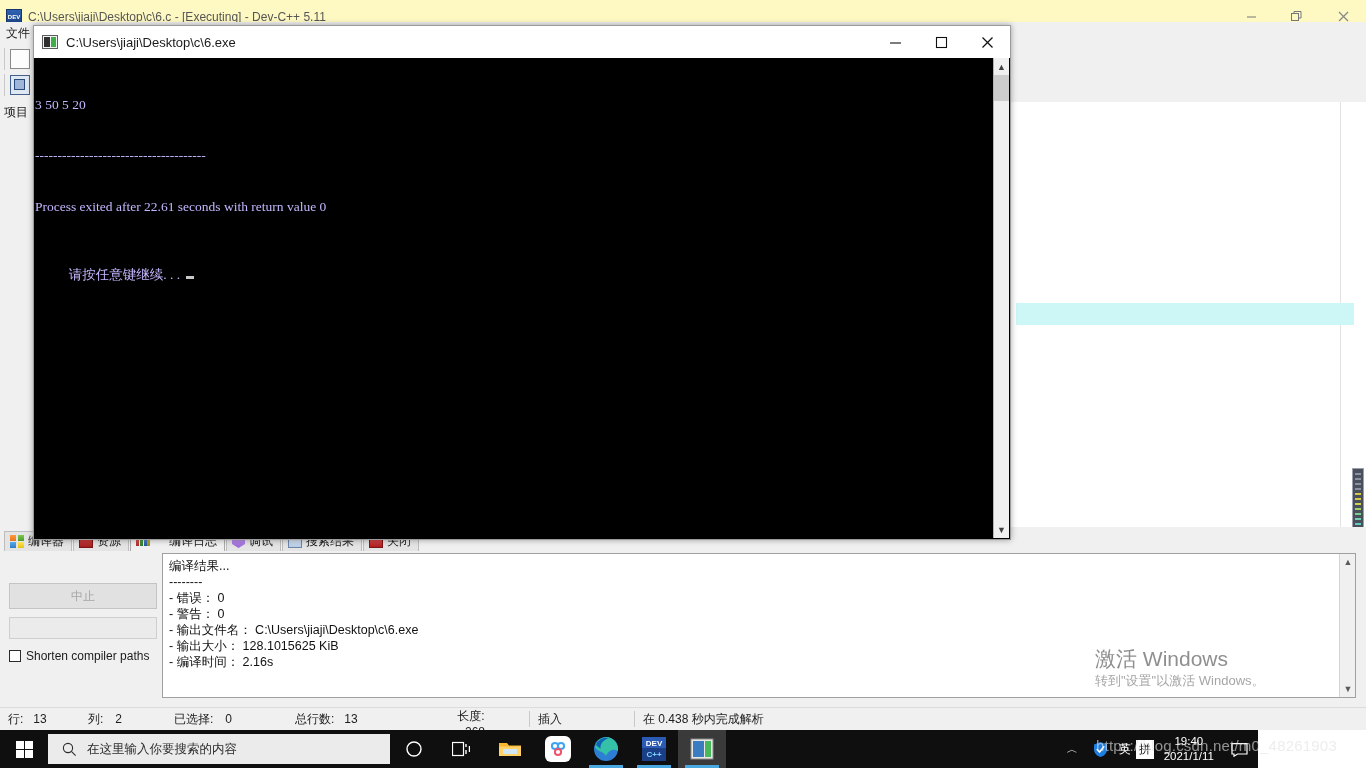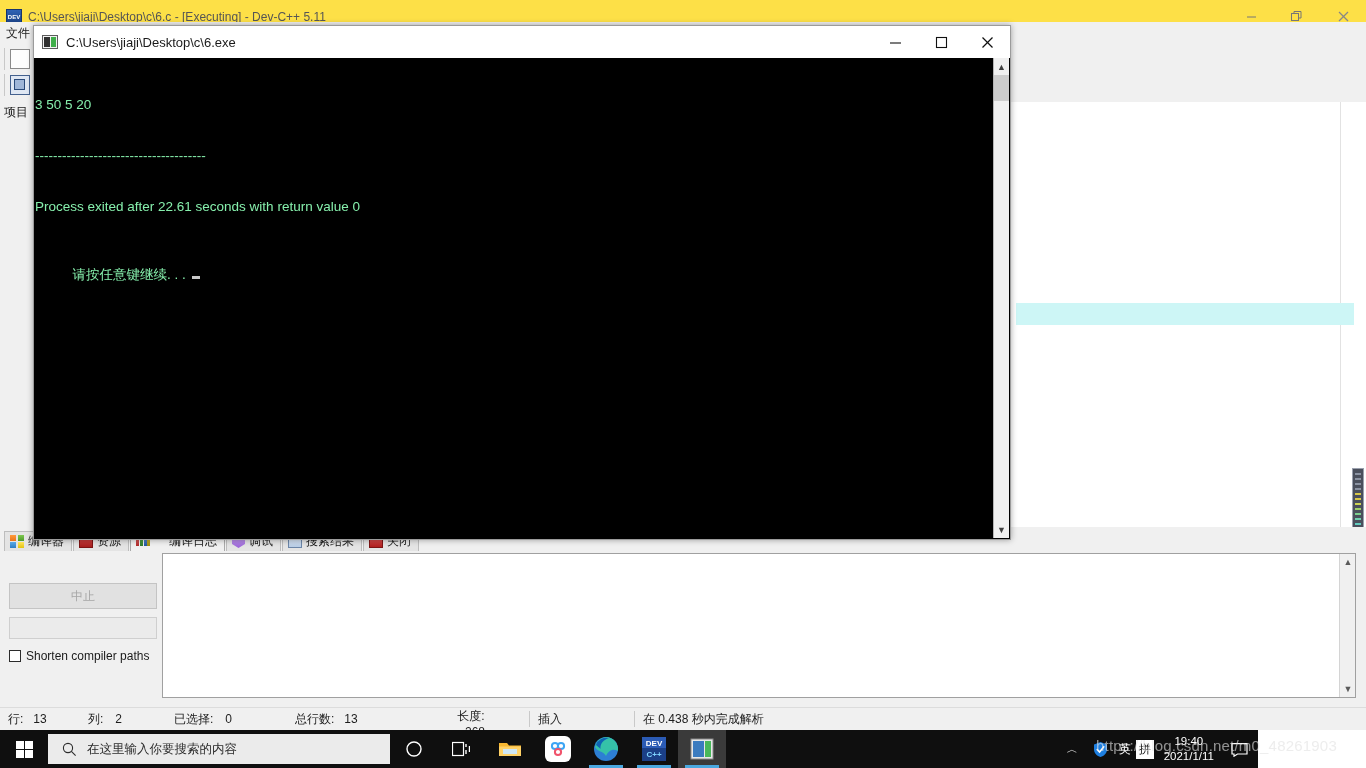--- a/index.html
+++ b/index.html
@@ -11,21 +11,21 @@
   }
   #root { position: relative; width: 1366px; height: 768px; }
 
   
   .devcpp-window {
     position: absolute; left: 0; top: 0; width: 1366px; height: 730px;
     background: #f0f0f0;
   }
   .dev-titlebar {
     position: absolute; left: 0; top: 0; width: 1366px; height: 33px;
-    background: #fde047;
+    background: #fef9c3;
     display: flex; align-items: center;
   }
   .dev-title-icon {
     width: 16px; height: 16px; margin-left: 6px; margin-right: 6px;
     background: linear-gradient(#2f63b5, #1a3f80);
     border: 1px solid #17356b;
     font-size: 6px; color: #fff; font-family: "Liberation Sans", sans-serif;
     display: flex; align-items: center; justify-content: center;
     font-weight: bold; line-height: 1; box-sizing: border-box;
   }
@@ -203,22 +203,22 @@
   .console-winbtns { margin-left: auto; display: flex; height: 32px; }
   .console-winbtn {
     width: 46px; height: 32px; display: flex; align-items: center; justify-content: center; color: #111;
   }
   .console-body {
     position: absolute; left: 1px; top: 32px; right: 1px; bottom: 1px;
     background: #000;
   }
   .console-text {
     position: absolute; left: 0px; top: 4px;
-    font-family: Liberation Sans, sans-serif;
-    font-size: 13.5px; line-height: 17px; color: #86efac;
+    font-family: Liberation Serif, serif;
+    font-size: 13.5px; line-height: 17px; color: #c4b5fd;
     white-space: pre;
   }
   .console-cursor {
     display: inline-block; width: 8px; height: 3px; background: #c8c8c8;
     vertical-align: baseline; margin-left: 6px;
   }
   .console-vscroll {
     position: absolute; right: 0; top: 0; width: 16px; height: 100%;
     background: #f0f0f0; border-left: 1px solid #b5b5b5; box-sizing: border-box;
     display: flex; flex-direction: column; align-items: center;
@@ -368,20 +368,27 @@
       <div class="left-tools">
         <div class="abort-btn">中止</div>
         <div class="progress-box"></div>
         <div class="shorten-row">
           <span class="cbox"></span>
           <span>Shorten compiler paths</span>
         </div>
       </div>
 
       <div class="log-box">
+        <div class="log-text">编译结果...
+--------
+- 错误： 0
+- 警告： 0
+- 输出文件名： C:\Users\jiaji\Desktop\c\6.exe
+- 输出大小： 128.1015625 KiB
+- 编译时间： 2.16s</div>
         <div class="log-vscroll">
           <div class="sb-arrow">▲</div>
           <div style="position:absolute;bottom:0;left:0;" class="sb-arrow">▼</div>
         </div>
       </div>
 
     </div>
 
     <div class="statusbar">
       <div class="sb-cell" style="width:64px;">
@@ -446,20 +453,24 @@
       </div>
 
       <div class="console-vscroll">
         <div class="cs-arrow">▲</div>
         <div class="cs-thumb"></div>
         <div class="cs-arrow" style="position:absolute;bottom:0;">▼</div>
       </div>
     </div>
   </div>
 
+  <div class="activation">
+    <div class="act-line1">激活 Windows</div>
+    <div class="act-line2">转到"设置"以激活 Windows。</div>
+  </div>
 
   <div class="taskbar">
     <div class="start-btn">
       <div class="win-logo">
           <div></div>
           <div></div>
           <div></div>
           <div></div>
         </div>
     </div>

